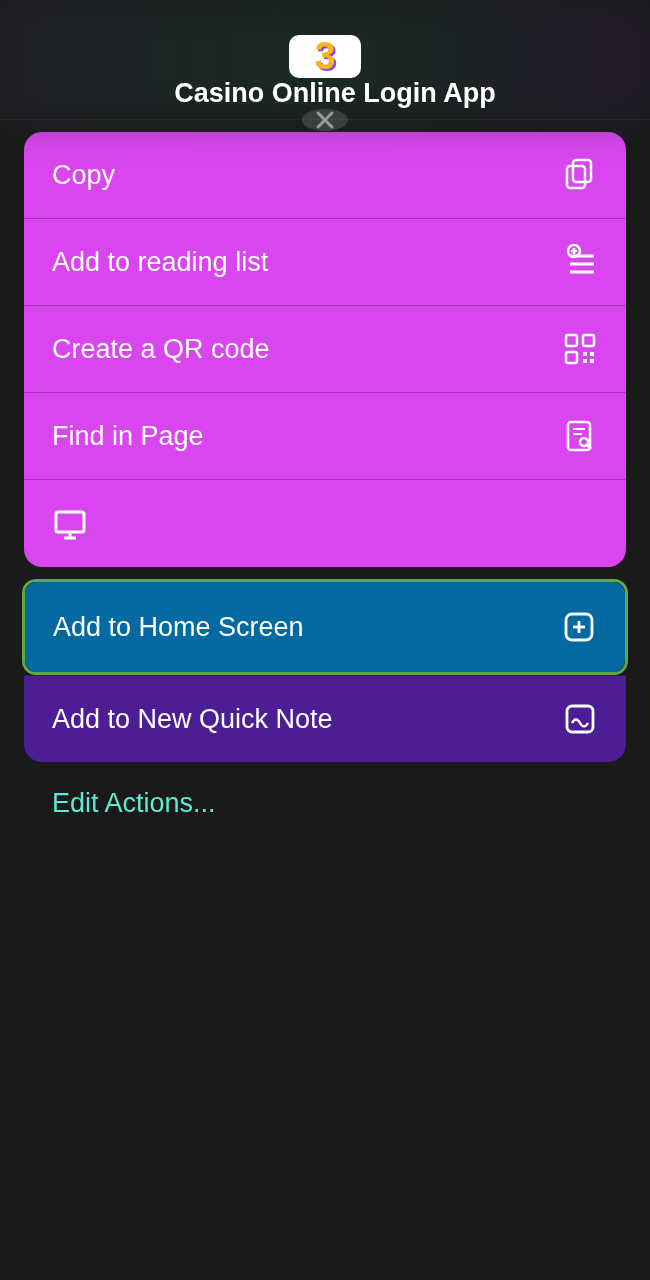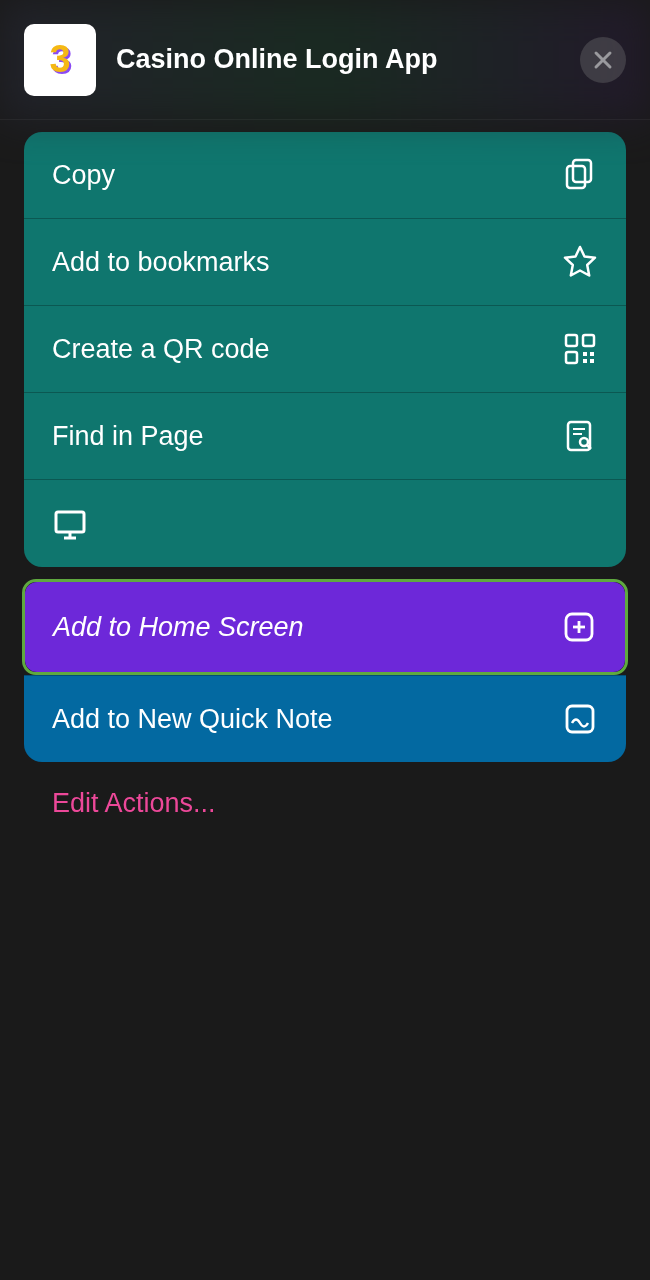--- a/index.html
+++ b/index.html
@@ -20,20 +20,21 @@
     filter: blur(20px);
     opacity: 0.5;
   }
   .header {
     position: relative;
     display: flex;
     align-items: center;
     padding: 35px 24px;
     height: 120px;
     border-bottom: 1px solid rgba(255,255,255,0.05);
+    flex-direction: column;
   }
   .app-icon {
     width: 72px;
     height: 72px;
     background: #fff;
     border-radius: 10px;
     display: flex;
     align-items: center;
     justify-content: center;
     font-size: 38px;
@@ -59,21 +60,21 @@
     border-radius: 50%;
     background: rgba(120,120,120,0.35);
     display: flex;
     align-items: center;
     justify-content: center;
     cursor: pointer;
   }
   .close-btn svg { width: 22px; height: 22px; }
   .sheet {
     margin: 12px 24px;
-    background: #0f766e;
+    background: #d946ef;
     border-radius: 18px;
     overflow: hidden;
   }
   .menu-item {
     display: flex;
     align-items: center;
     justify-content: space-between;
     padding: 0 28px;
     height: 87px;
     border-bottom: 1px solid rgba(0,0,0,0.25);
@@ -87,27 +88,27 @@
   .menu-icon { width: 36px; height: 36px; display:flex; align-items:center; justify-content:center;}
   .menu-icon svg { width: 36px; height: 36px; }
   .highlight {
     border: 3px solid #5fa93f;
     border-radius: 14px;
     margin: 10px 22px 0 22px;
   }
   .highlight .menu-item { border-bottom:none; height: 90px;}
   .sheet2 {
     margin: 0 24px;
-    background: #0369a1;
+    background: #4c1d95;
     border-radius: 0 0 18px 18px;
     overflow: hidden;
   }
   .sheet2 .menu-item:first-child { border-top: 1px solid rgba(0,0,0,0.25);}
   .edit-actions {
-    color: #ec4899;
+    color: #5eead4;
     font-size: 27px;
     padding: 26px 52px;
     cursor: pointer;
   }
   .ytbadge {
     width: 42px; height: 28px; background:#fff; border-radius:7px;
     display:flex;align-items:center;justify-content:center;
   }
   .ytbadge::after{
     content:"";
@@ -203,24 +204,24 @@
 <div class="sheet">
   <div class="menu-item">
     <span class="menu-label">Copy</span>
     <span class="menu-icon">
         <svg viewBox="0 0 36 36">
           <use href="#i-copy"></use>
         </svg>
       </span>
   </div>
   <div class="menu-item">
-    <span class="menu-label">Add to bookmarks</span>
-    <span class="menu-icon">
-        <svg viewBox="0 0 36 36">
-          <use href="#i-star"></use>
+    <span class="menu-label">Add to reading list</span>
+    <span class="menu-icon">
+        <svg viewBox="0 0 36 36">
+          <use href="#i-readinglist"></use>
         </svg>
       </span>
   </div>
   <div class="menu-item">
     <span class="menu-label">Create a QR code</span>
     <span class="menu-icon">
         <svg viewBox="0 0 36 36">
           <use href="#i-qr"></use>
         </svg>
       </span>
@@ -236,21 +237,21 @@
   <div class="menu-item">
     <span class="menu-icon">
         <svg viewBox="0 0 36 36">
           <use href="#i-desktop"></use>
         </svg>
       </span>
   </div>
 </div>
 
 <div class="highlight">
-  <div class="menu-item" style="background:#6d28d9;border-radius:12px;font-style:italic;">
+  <div class="menu-item" style="background:#0369a1;border-radius:12px;">
     <span class="menu-label">Add to Home Screen</span>
     <span class="menu-icon">
         <svg viewBox="0 0 36 36">
           <use href="#i-plusbox"></use>
         </svg>
       </span>
   </div>
 </div>
 
 <div class="sheet2">

